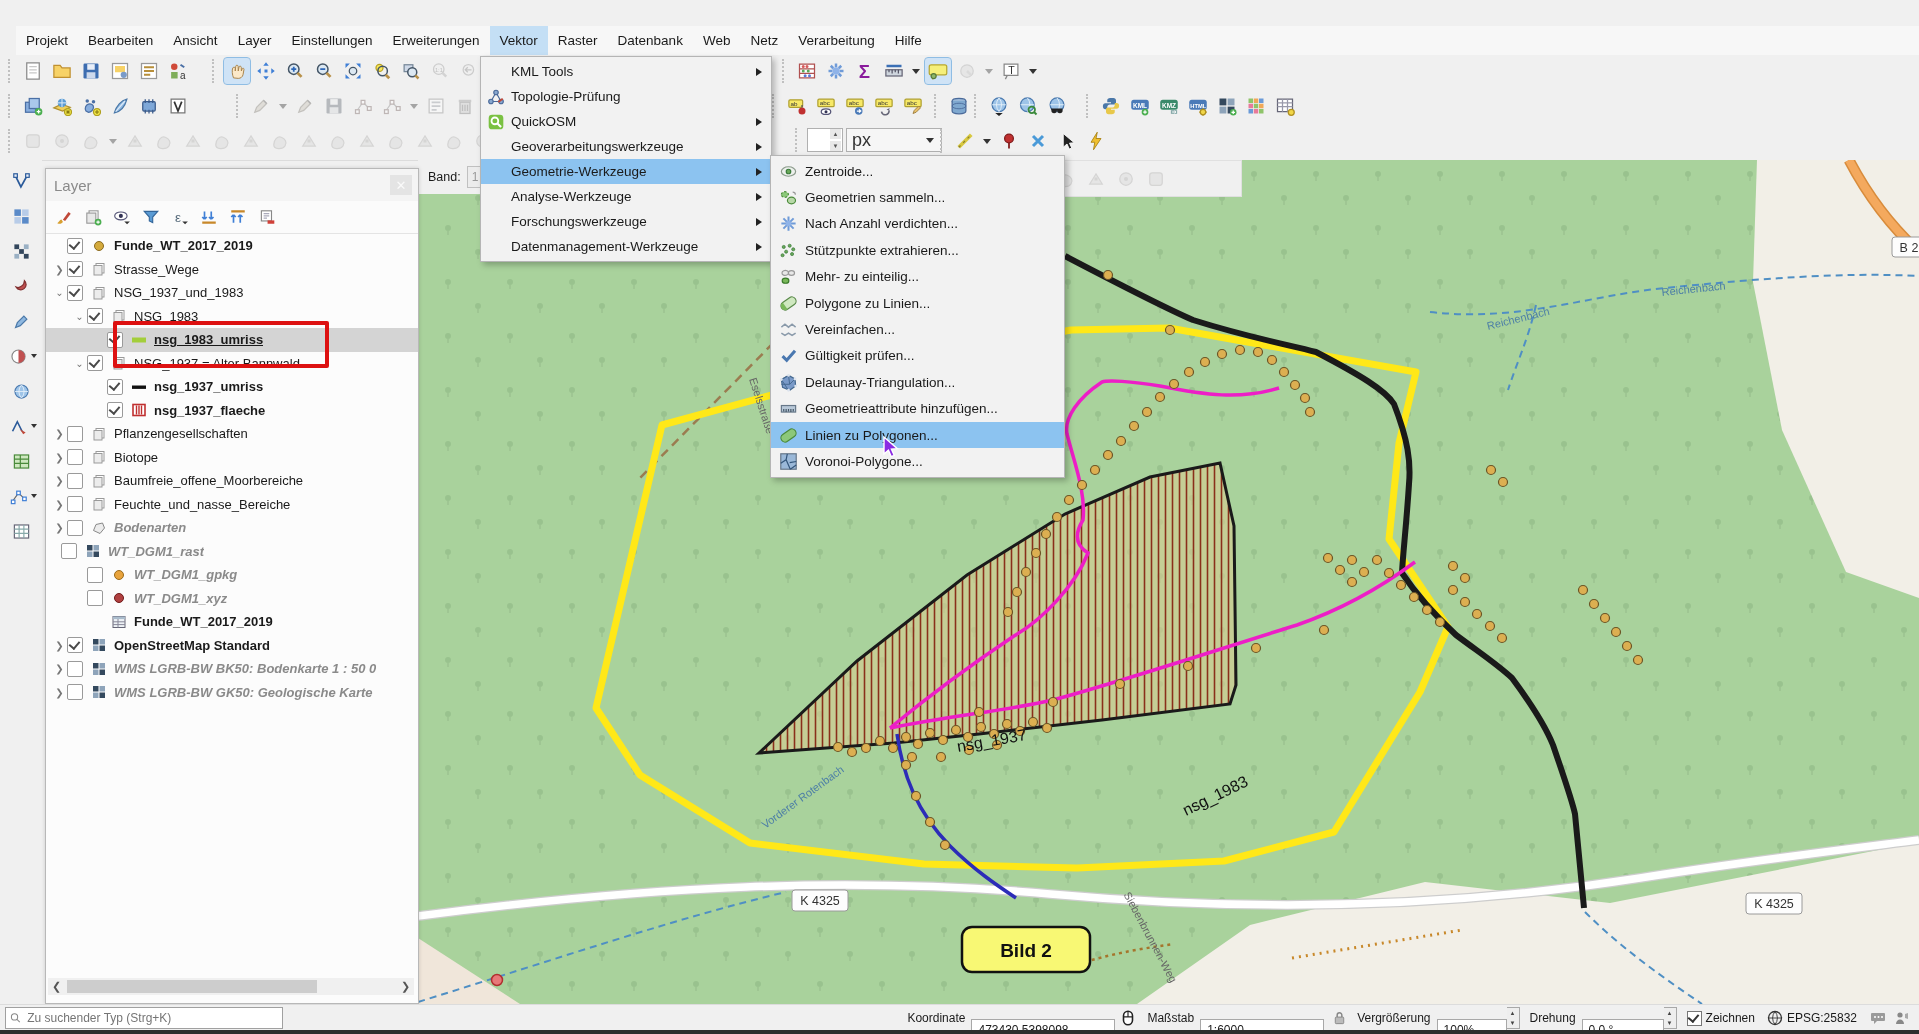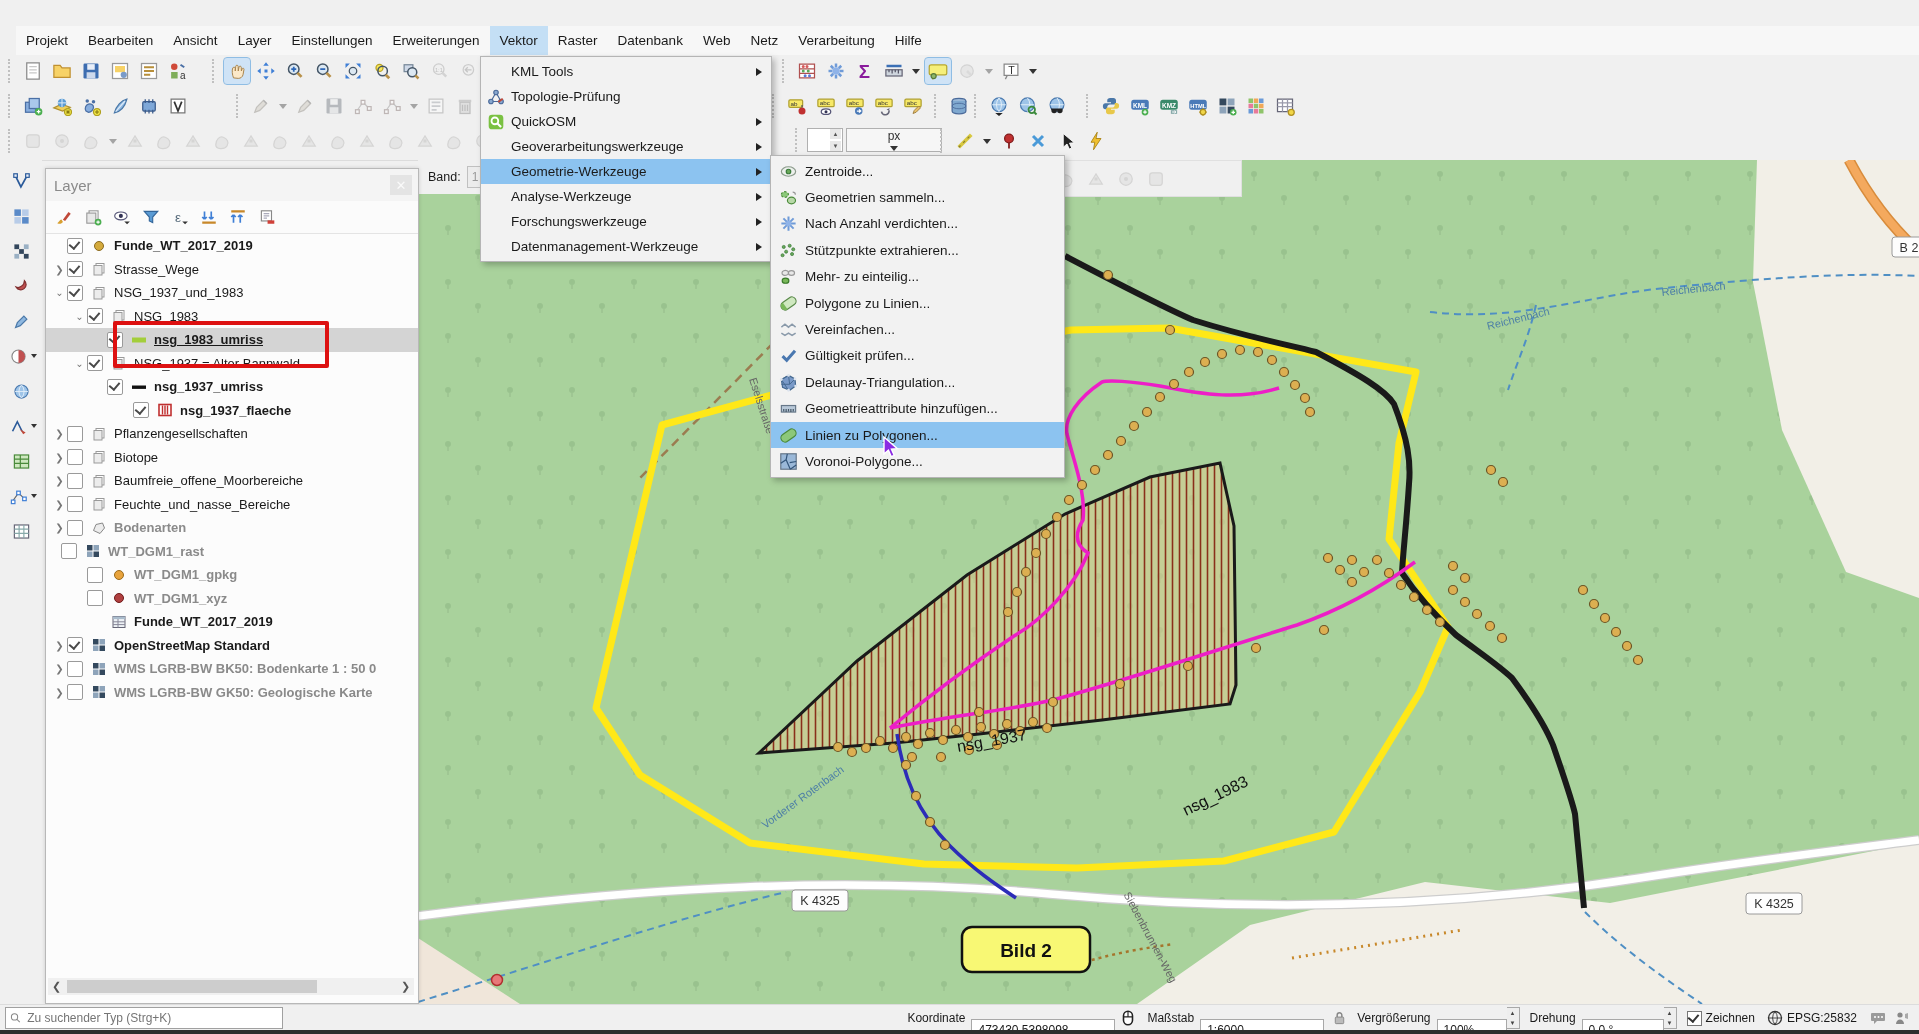--- a/index.html
+++ b/index.html
@@ -19,21 +19,21 @@
   .menubar .mitem.active{background:#c4dff5;}
   
   .trow{position:absolute;left:0;width:100%;height:35px;background:#f0f0f0;border-bottom:1px solid #dcdcdc;}
   #trow1{top:55px}#trow2{top:90px}#trow3{top:125px}
   .tgroup{position:absolute;top:3px;display:flex;align-items:center;gap:3px;}
   .thandle{width:4px;height:24px;border-left:2px dotted #c0c0c0;margin-right:3px;}
   .ticon{width:26px;height:26px;display:flex;align-items:center;justify-content:center;border-radius:3px;}
   .ticon.act{background:#cfe3f6;outline:1px solid #8fbde4;}
   .ticon.dis{opacity:.40;filter:grayscale(85%);}
   .caret{width:0;height:0;border-left:4px solid transparent;border-right:4px solid transparent;border-top:5px solid #333;margin:0 2px;}
-  .combo{height:22px;background:#f6f6f6;border:1px solid #b0b0b0;display:flex;align-items:center;font-size:12px;padding:0 5px;color:#333;flex-direction:column;}
+  .combo{height:22px;background:#f6f6f6;border:1px solid #b0b0b0;display:flex;align-items:center;font-size:18px;padding:0 5px;color:#333;}
   .spin{width:34px;height:22px;background:#fff;border:1px solid #b0b0b0;position:relative;}
   .spin .arr{position:absolute;right:1px;width:11px;height:10px;background:#e8e8e8;font-size:6px;display:flex;align-items:center;justify-content:center;color:#555;}
   .spin .up{top:0}.spin .dn{bottom:0}
   
   .bandbar{position:absolute;left:418px;top:160px;width:170px;height:34px;background:#f0f0f0;display:flex;align-items:center;gap:6px;padding-left:10px;font-size:12.5px;z-index:3;}
   .bandbar .bandcombo{width:44px;height:20px;border:1px solid #c0c0c0;background:#ececec;color:#999;font-size:12px;display:flex;align-items:center;padding:0 4px;justify-content:space-between;}
   .selchip{position:absolute;left:1046px;top:160px;width:188px;height:35px;background:#f0f0f0;border:1px solid #e0e0e0;display:flex;align-items:center;gap:4px;padding-left:6px;z-index:3;}
   
   .lefttb{position:absolute;left:0;top:160px;width:42px;height:844px;background:#f0f0f0;display:flex;flex-direction:column;align-items:center;padding-top:8px;gap:9px;z-index:4;}
   
@@ -48,21 +48,21 @@
   .ptree{position:relative;height:712px;overflow:hidden;background:#fcfcfc;}
   .trow-item{position:relative;height:23.5px;display:flex;align-items:center;white-space:nowrap;font-size:13px;}
   .trow-item.sel{background:#d4d4d4;}
   .texp{width:15px;display:flex;justify-content:center;color:#777;font-size:10px;flex:none;}
   .tcb{width:14px;height:14px;border:1px solid #9a9a9a;background:#fff;margin-right:5px;flex:none;position:relative;border-radius:2px;}
   .tcb.ck:after{content:"";position:absolute;left:2.5px;top:0.5px;width:5px;height:8px;border:solid #4a4a4a;border-width:0 2px 2px 0;transform:rotate(40deg);}
   .tcb.none{visibility:hidden;}
   .tico{width:22px;display:flex;justify-content:center;margin-right:4px;flex:none;}
   .tlabel{overflow:hidden;text-overflow:clip;}
   .tlabel.b{font-weight:bold;}
-  .tlabel.i{color:#8a8a8a;font-weight:bold;}
+  .tlabel.i{font-style:italic;color:#8a8a8a;font-weight:bold;}
   .tlabel.u{text-decoration:underline;}
   .redbox{position:absolute;left:67px;top:152px;width:208px;height:39px;border:4px solid #dd1111;border-radius:2px;z-index:9;pointer-events:none;}
   .pscroll{position:absolute;left:2px;bottom:8px;width:366px;height:17px;background:#f0f0f0;display:flex;align-items:center;}
   .pscroll .sarr{width:17px;height:17px;display:flex;align-items:center;justify-content:center;color:#555;font-size:11px;}
   .pscroll .sthumb{height:13px;background:#cdcdcd;width:250px;margin-left:2px;}
   
   .ddmenu{position:absolute;left:480px;top:56px;width:290px;background:#f2f2f2;border:1px solid #b5b5b5;box-shadow:3px 3px 6px rgba(0,0,0,.25);padding:2px 0;z-index:20;}
   .ddrow{height:25px;display:flex;align-items:center;font-size:13.5px;}
   .ddrow.hl{background:#8cc3f0;}
   .ddrow .dicon{width:30px;display:flex;justify-content:center;flex:none;}
@@ -1107,21 +1107,21 @@
         <div class="trow-item" style="padding-left: 46px;">
           <span class="texp"></span>
           <span class="tcb ck"></span>
           <span class="tico">
             <svg viewBox="0 0 16 16" width="16" height="16">
               <rect x="1" y="6.5" width="14" height="3.4" fill="#111"></rect>
             </svg>
           </span>
           <span class="tlabel b">nsg_1937_umriss</span>
         </div>
-        <div class="trow-item" style="padding-left: 72px;">
+        <div class="trow-item" style="padding-left: 46px;">
           <span class="texp"></span>
           <span class="tcb ck"></span>
           <span class="tico">
             <svg viewBox="0 0 16 16" width="16" height="16">
               <rect x="2" y="2.5" width="12" height="11" fill="#fff" stroke="#c03030" stroke-width="1.6"></rect>
               <path d="M5.5 3.5v9M8 3.5v9M10.5 3.5v9" stroke="#c03030" stroke-width="1.4"></path>
             </svg>
           </span>
           <span class="tlabel b">nsg_1937_flaeche</span>
         </div>

